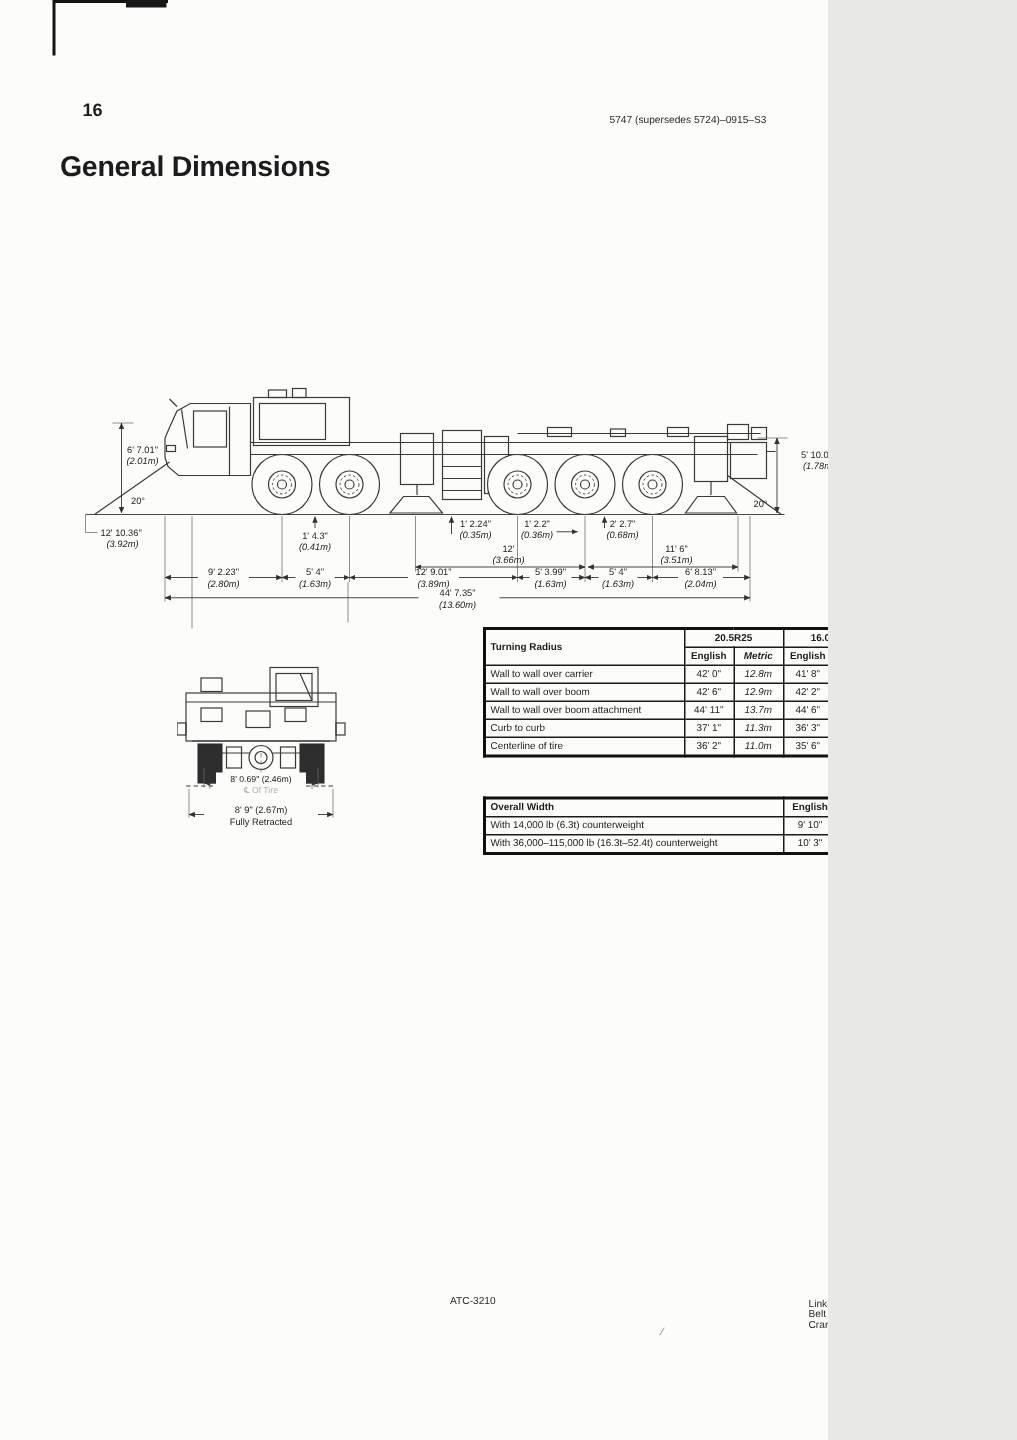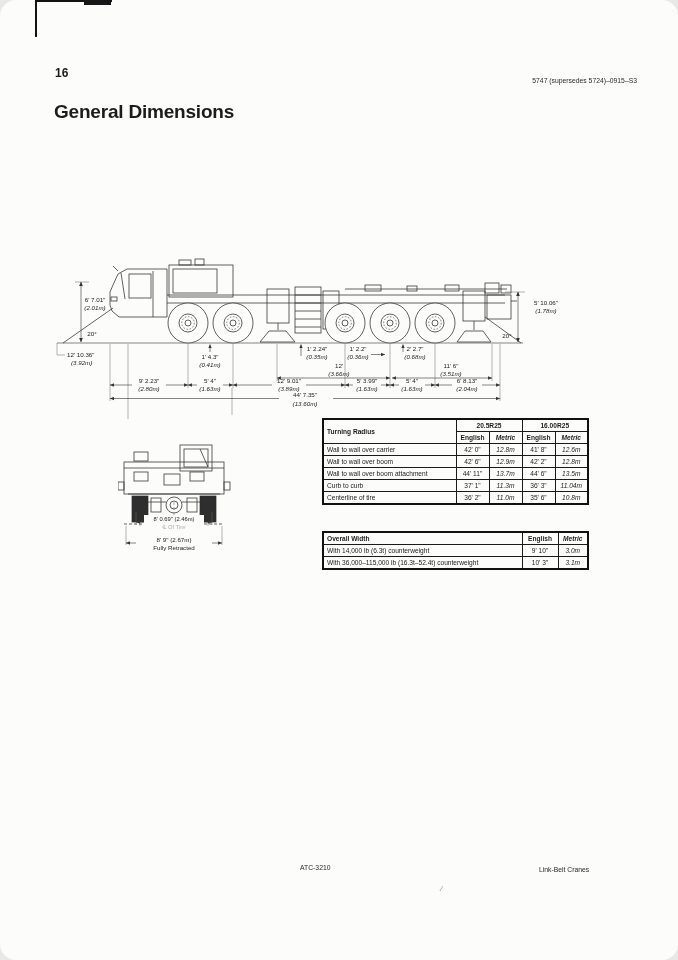--- a/index.html
+++ b/index.html
@@ -1,24 +1,24 @@
 <!DOCTYPE html>
 <html><head>
 <meta charset="utf-8">
 <style>
   html,body{margin:0;padding:0;background:#e8e8e6;}
-  .page{position:relative;width:678px;height:960px;background:#fcfcfa;overflow:hidden;
-        font-family:"Liberation Sans","DejaVu Sans",sans-serif;color:#1c1c1c;border-radius:16px;}
+  .page{position:relative;width:552px;height:960px;background:#fcfcfa;overflow:hidden;
+        font-family:"Liberation Sans","DejaVu Sans",sans-serif;color:#1c1c1c;}
   
   .art-v{position:absolute;left:35px;top:0;width:2px;height:37px;background:#141414;}
   .art-h{position:absolute;left:36px;top:0;width:76px;height:2px;background:#141414;}
   .art-b{position:absolute;left:84px;top:0;width:27px;height:5px;background:#181818;}
   .pageno{position:absolute;left:55px;top:66px;font-size:12px;font-weight:bold;}
   .doccode{position:absolute;right:41px;top:77px;font-size:6.8px;color:#2a2a2a;}
-  .title{position:absolute;left:54px;top:101px;font-size:19px;font-weight:bold;letter-spacing:-.2px;}
+  .title{position:absolute;left:40px;top:101px;font-size:19px;font-weight:bold;letter-spacing:-.2px;}
   .sideview{position:absolute;left:55px;top:245px;}
   .rearview{position:absolute;left:118px;top:442px;}
   svg text{font-family:"Liberation Sans","DejaVu Sans",sans-serif;}
   .dt{font-size:6.2px;fill:#222;}
   .dm{font-size:6.2px;font-style:italic;fill:#222;}
   .sm{font-size:5.8px;}
   .faint{fill:#b0aea8;}
   .body{stroke:#3a3a3a;stroke-width:.8;fill:none;}
   .tire{stroke:#3a3a3a;stroke-width:.8;fill:#fcfcfa;}
   .dark{stroke:#2a2a2a;stroke-width:.7;fill:#2e2e2e;}

